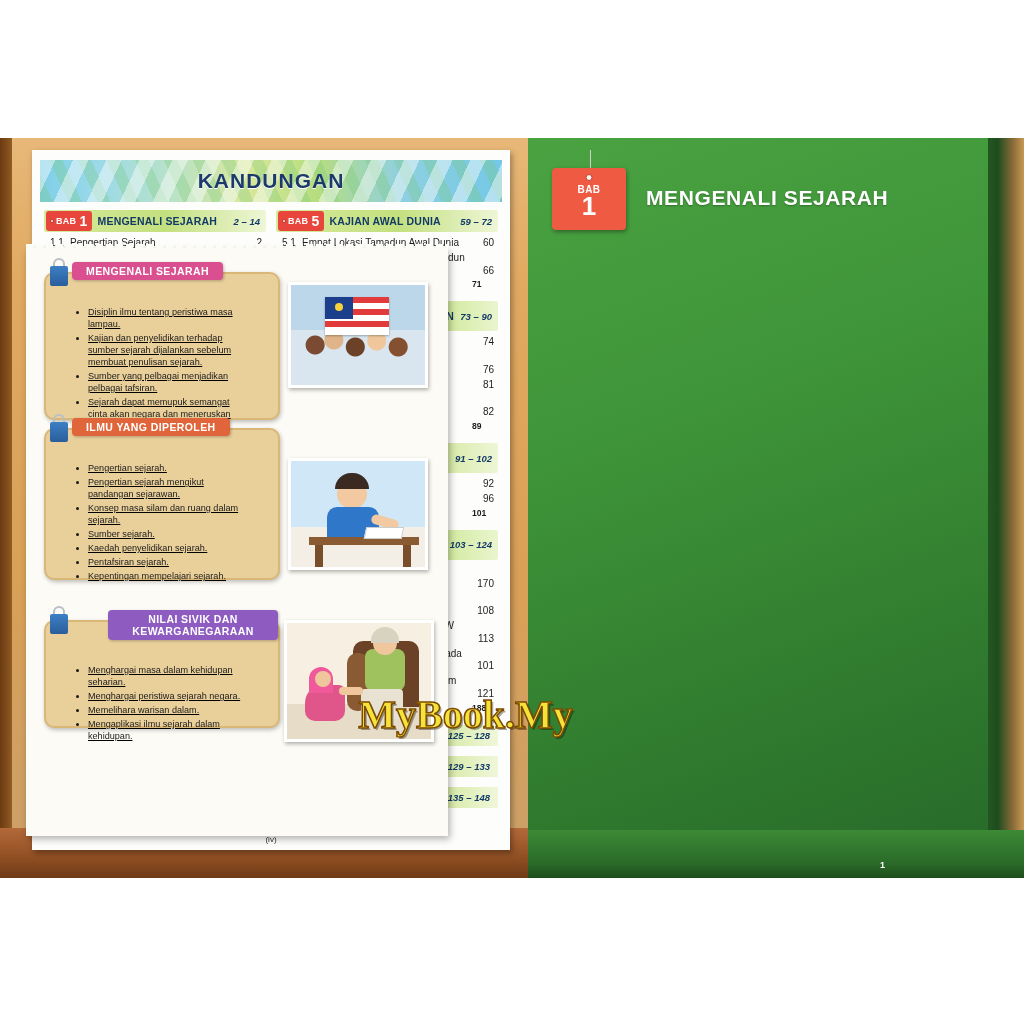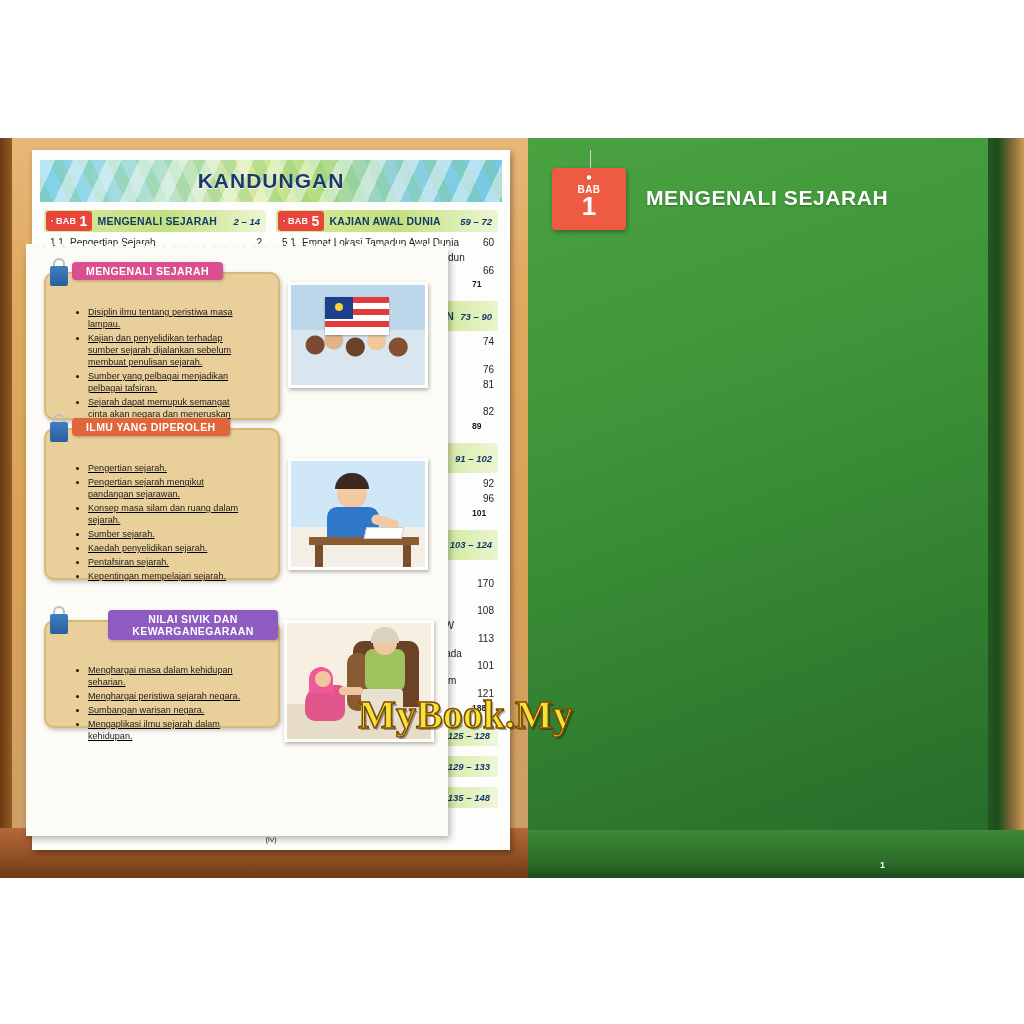--- a/index.html
+++ b/index.html
@@ -686,21 +686,21 @@
 
       <div class="card" style="left:18px; top:372px; width:236px; height:108px;">
         <div class="clip">
           <div class="arm"></div>
             <div class="body"></div>
         </div>
         <div class="card-label" style="background:#8e5cc0; line-height:1.15;margin-left:36px;">NILAI SIVIK DAN KEWARGANEGARAAN</div>
         <ul class="bullets" style="padding-top:26px;">
           <li>Menghargai masa dalam kehidupan seharian.</li>
           <li>Menghargai peristiwa sejarah negara.</li>
-          <li>Sumbangan warisan negara.</li>
+          <li>Memelihara warisan dalam.</li>
           <li>Mengaplikasi ilmu sejarah dalam kehidupan.</li>
         </ul>
       </div>
 
       <div class="photo" style="left:258px; top:372px; width:150px; height:122px; background:linear-gradient(180deg,#f6efe2 0 70%, #e7dcc8 70% 100%); border-color:#fff;">
         <div class="fig" style="left:66px;top:18px;width:66px;height:66px;border-radius:10px 10px 0 0;background:#6b4226;"></div>
         <div class="fig" style="left:60px;top:30px;width:22px;height:58px;border-radius:10px;background:#8a5a33;"></div>
         <div class="fig" style="left:78px;top:26px;width:40px;height:42px;background:#9fc15e;border-radius:8px;"></div>
         <div class="fig" style="left:86px;top:8px;width:24px;height:24px;border-radius:50%;background:#f0c79c;"></div>
         <div class="fig" style="left:84px;top:4px;width:28px;height:16px;border-radius:14px 14px 0 0;background:#d8d2c0;"></div>

